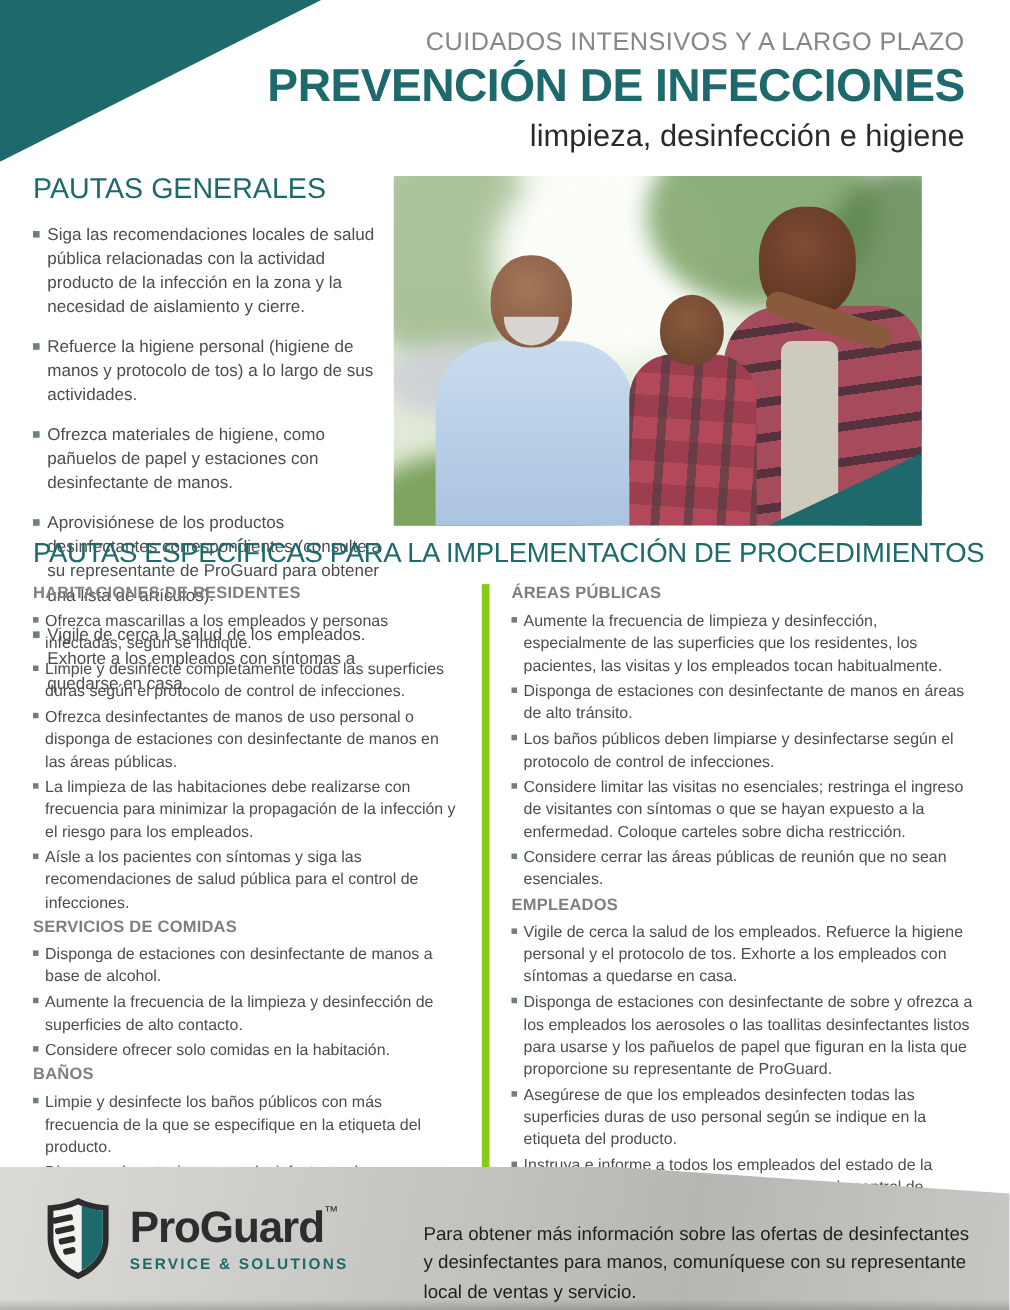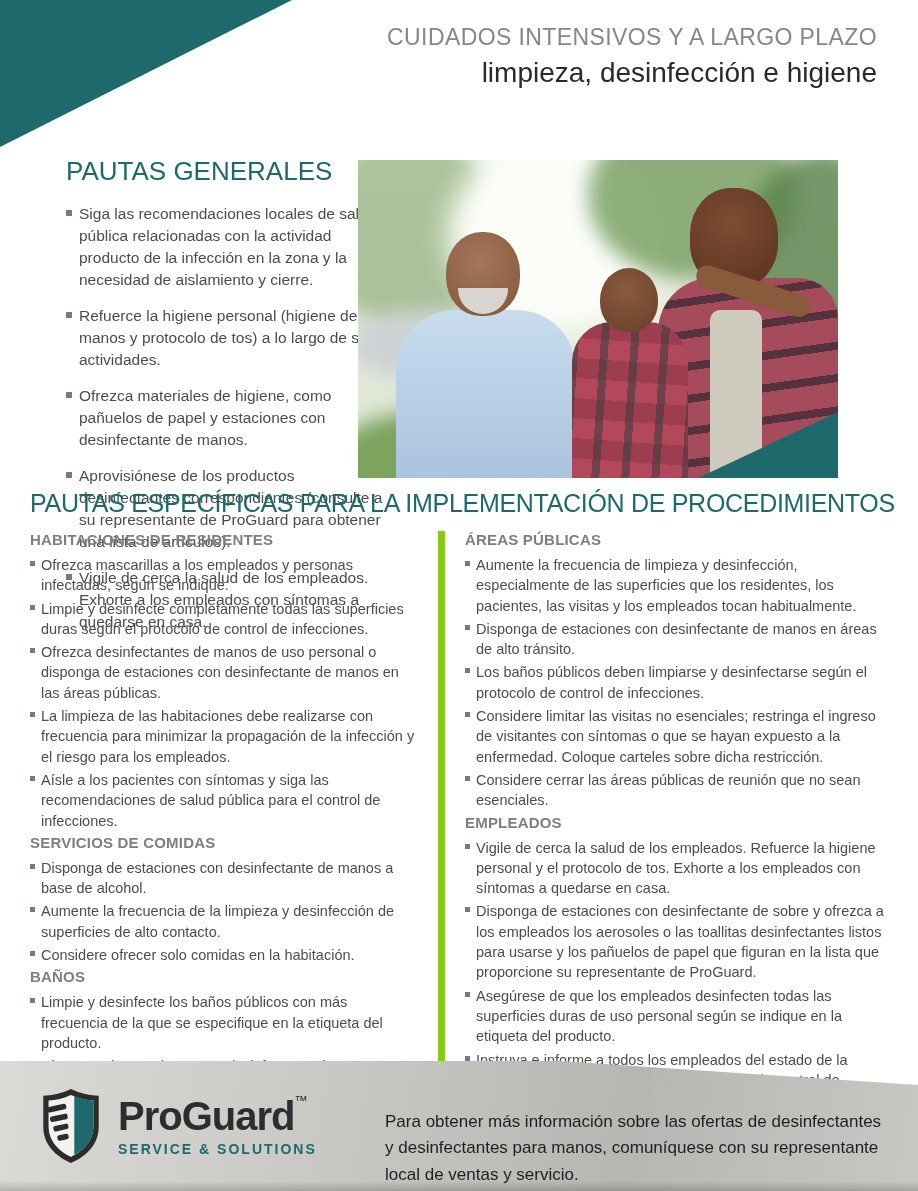--- a/index.html
+++ b/index.html
@@ -13,21 +13,21 @@
     position:absolute;left:0;top:0;width:292px;height:147px;
     background:#1d696b;
     clip-path:polygon(0 0,100% 0,0 100%);
   }
   .header-text{position:absolute;top:24px;right:41px;text-align:right;}
   .eyebrow{font-size:23px;color:#85878a;letter-spacing:.4px;font-weight:400;margin:0;}
   .page-title{font-size:42px;font-weight:700;color:#1d696b;letter-spacing:-.5px;margin:3px 0 0 0;}
   .page-subtitle{font-size:28px;color:#2a2a2c;margin:6px 0 0 0;font-weight:400;}
 
   
-  .general-section{position:absolute;left:30px;top:156px;width:324px;margin-left:36px;}
+  .general-section{position:absolute;left:30px;top:156px;width:324px;}
   .teal-h2{font-size:26px;color:#1d696b;font-weight:400;letter-spacing:0;margin:0 0 16px 0;}
   ul.bullets{list-style:none;margin:0;padding:0;}
   ul.bullets li{display:flex;align-items:flex-start;color:#4c4d4f;}
   .sq{flex:0 0 auto;width:6px;height:6px;background:#6f7e7e;margin:7px 7px 0 0;}
   .general-bullets{font-size:15.5px;line-height:1.42;}
   .general-bullets li{margin-bottom:14px;}
 
   
   .photo{
     position:absolute;left:358px;top:160px;width:480px;height:318px;overflow:hidden;
@@ -91,20 +91,21 @@
   .logo-tagline{font-size:14px;font-weight:700;color:#1d696b;letter-spacing:2px;margin-top:5px;}
   .footer-text{position:absolute;left:385px;top:34px;width:505px;
     font-size:17px;line-height:1.55;color:#1f1f1f;}
 </style>
 </head>
 <body>
 
 <div class="corner-triangle"></div>
 <header class="header-text">
   <div class="eyebrow">CUIDADOS INTENSIVOS Y A LARGO PLAZO</div>
+  <h1 class="page-title">PREVENCIÓN DE INFECCIONES</h1>
   <div class="page-subtitle">limpieza, desinfección e higiene</div>
 </header>
 
 <section class="general-section">
   <h2 class="teal-h2">PAUTAS GENERALES</h2>
   <ul class="bullets general-bullets">
       <li>
         <span class="sq"></span>
         <span>Siga las recomendaciones locales de salud pública relacionadas con la actividad producto de la infección en la zona y la necesidad de aislamiento y cierre.</span>
       </li>

